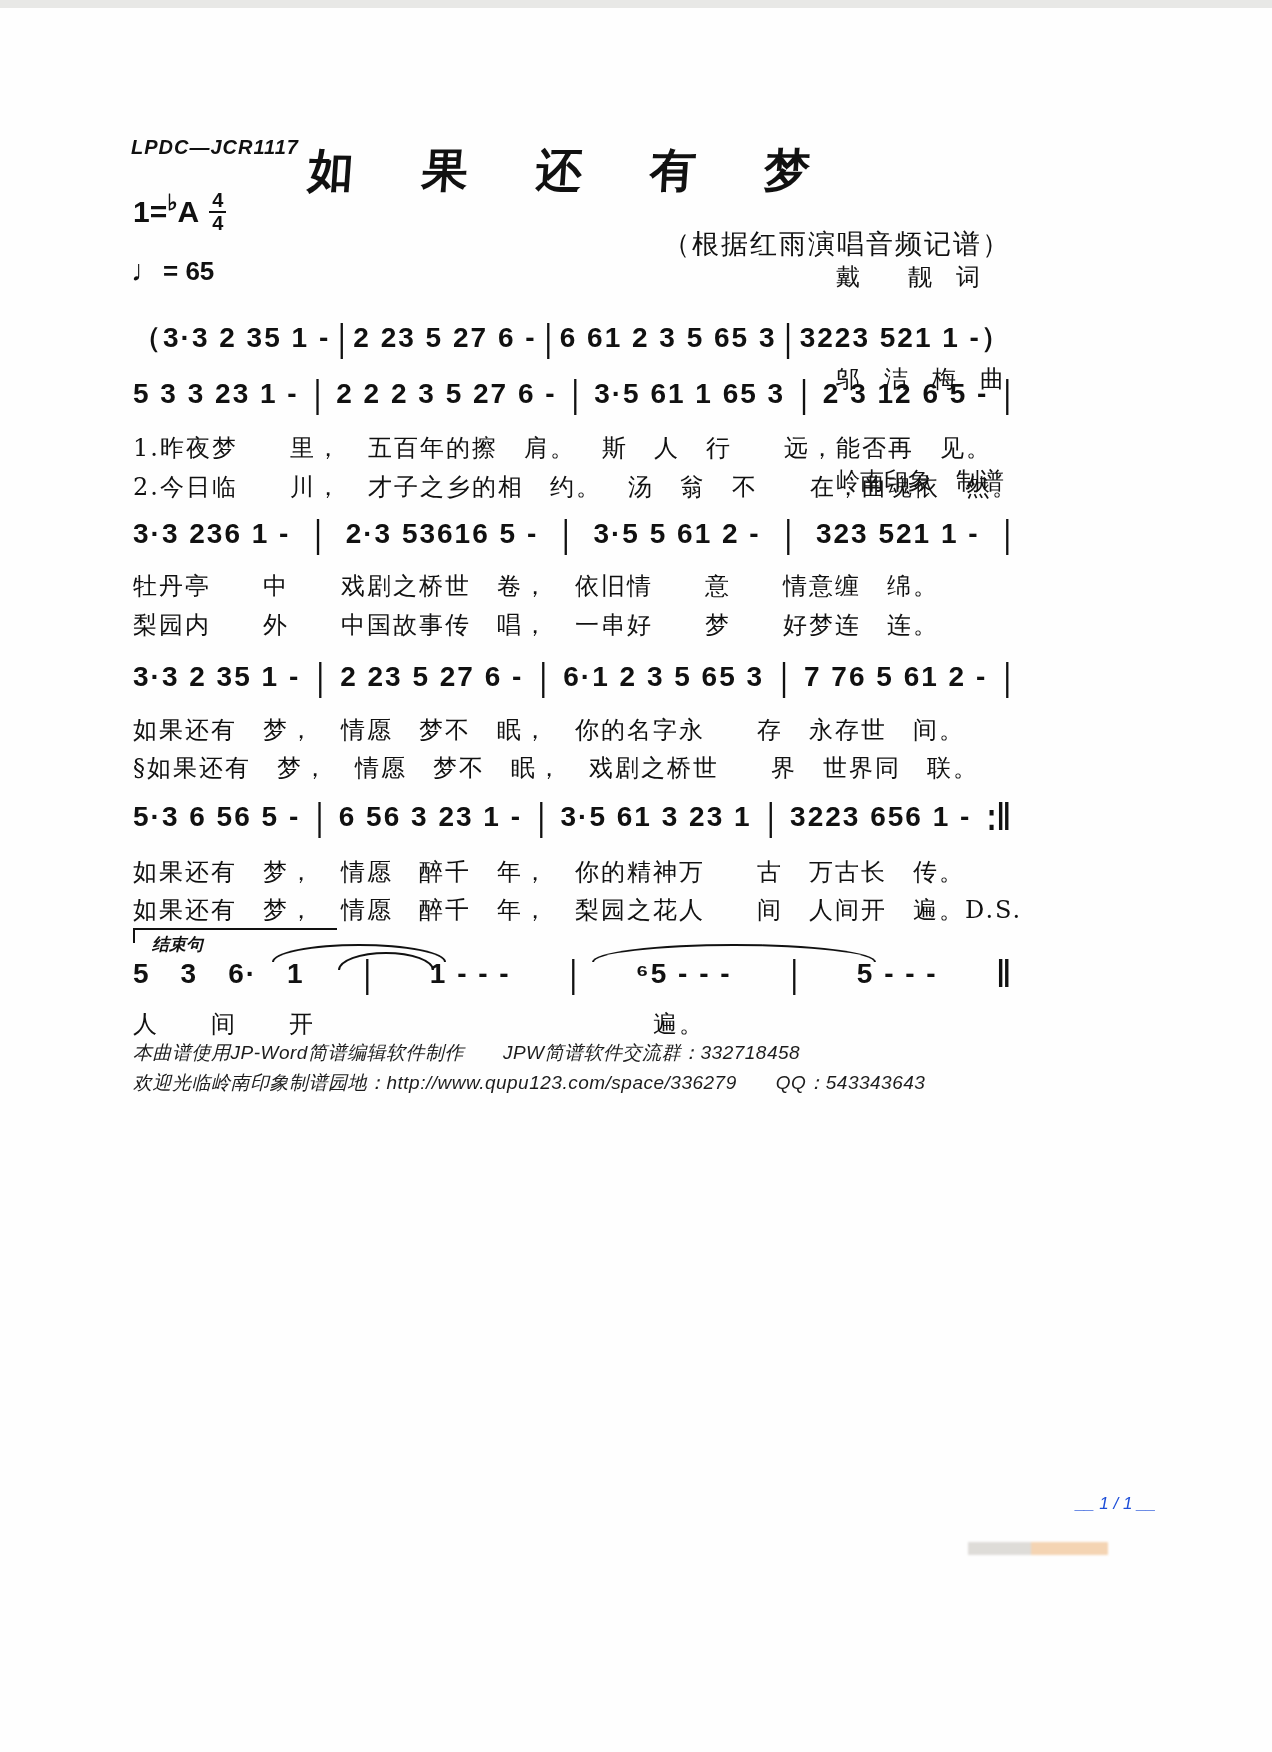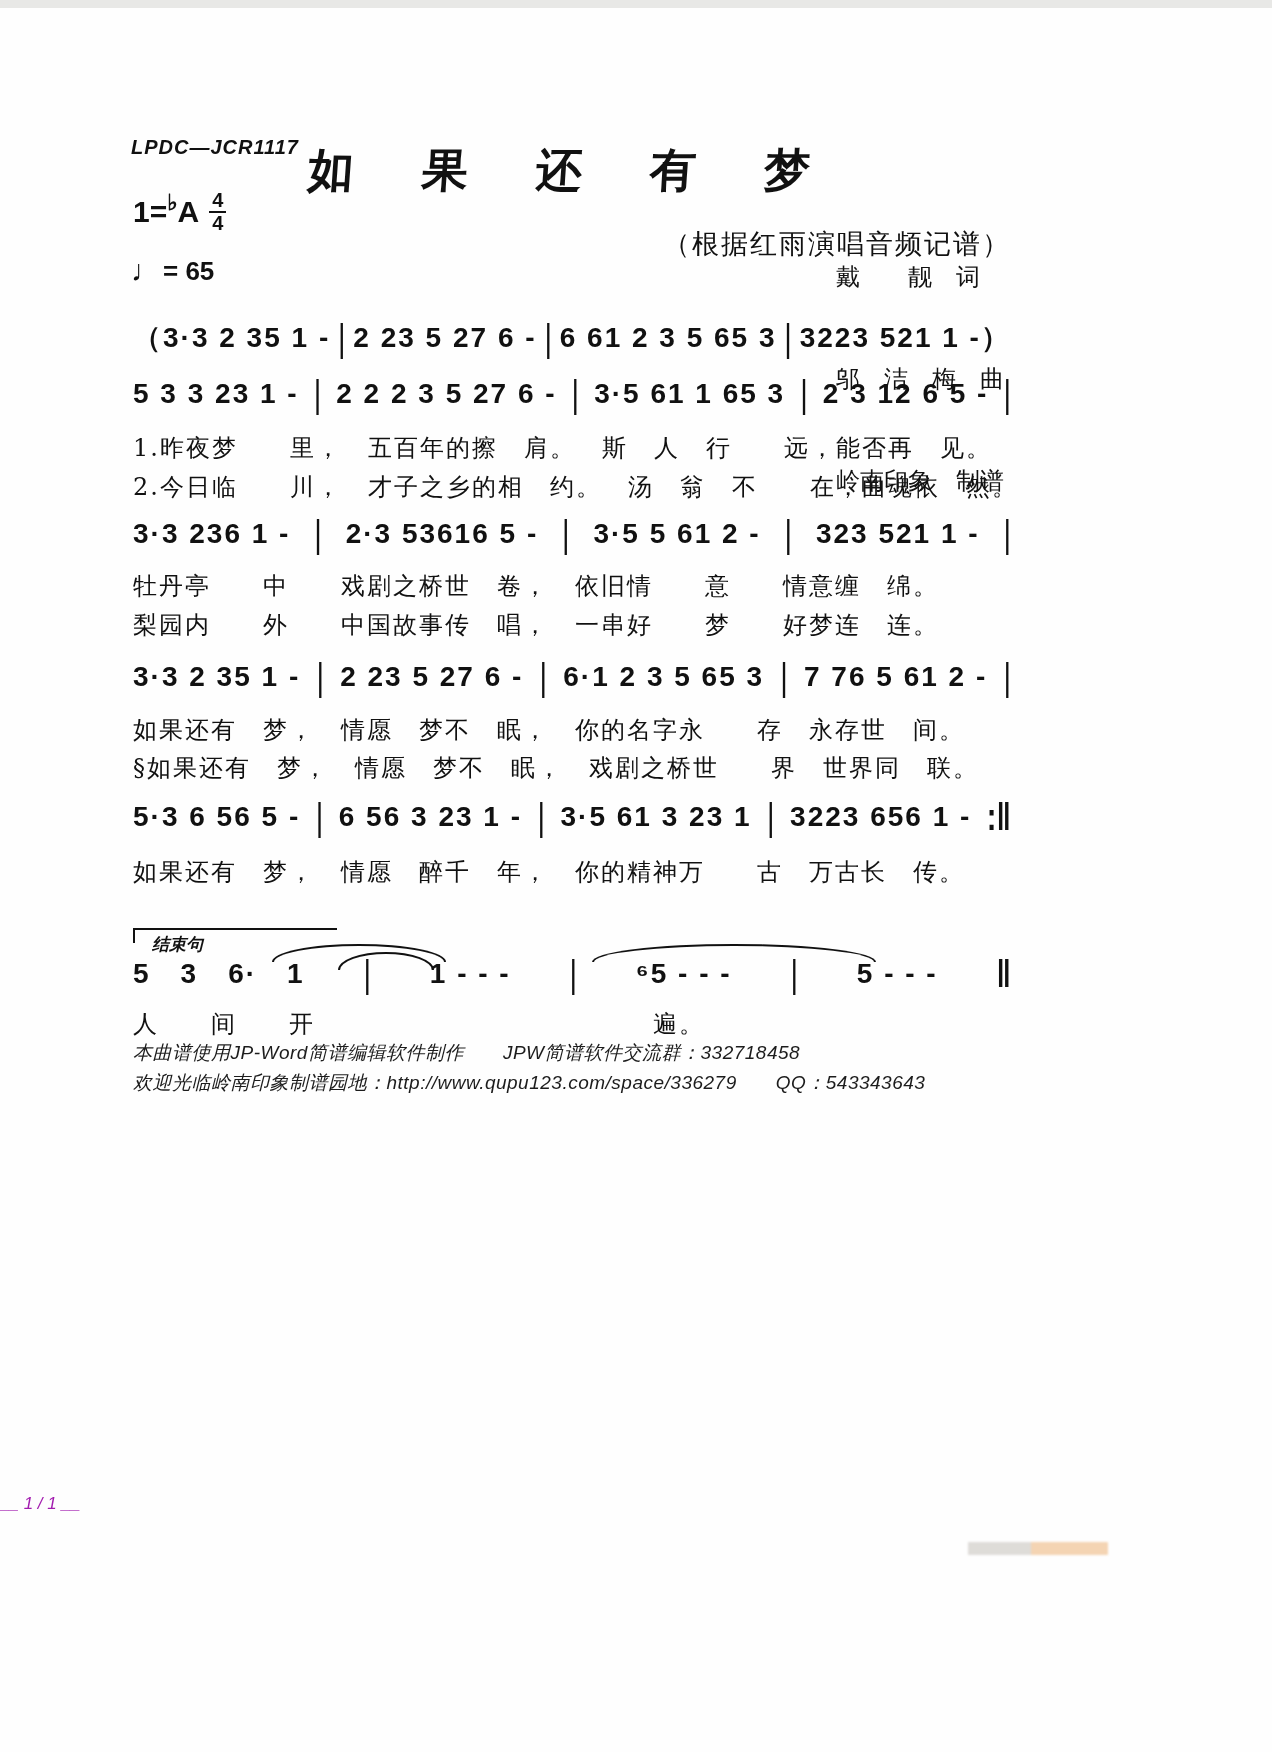--- a/index.html
+++ b/index.html
@@ -38,21 +38,21 @@
   
   .lyr{left:133px;width:900px;font-family:"DejaVu Serif",serif;font-size:24px;
        letter-spacing:2px;white-space:pre;}
   
   .endbracket{left:133px;top:920px;width:202px;height:13px;
               border-top:2px solid #111;border-left:2px solid #111;}
   .endlabel{left:152px;top:925px;font-size:17px;font-family:"DejaVu Serif",serif;font-style:italic;font-weight:bold;}
   .arc{border:2px solid #111;border-bottom:none;border-radius:100% 100% 0 0/200% 200% 0 0;height:16px;}
   
   .foot{left:133px;width:900px;font-size:19px;font-style:italic;letter-spacing:.5px;color:#1c1c1c;}
-  .pagenum{left:0;top:1486px;width:1156px;text-align:left;font-size:17px;font-style:italic;color:#a21caf;}
+  .pagenum{left:0;top:1486px;width:1156px;text-align:right;font-size:17px;font-style:italic;color:#1d4ed8;}
   .watermark{left:968px;top:1534px;width:140px;height:13px;opacity:.45;
              background:linear-gradient(90deg,#b9b3ac 0 45%,#e8a25a 45% 100%);filter:blur(1px);}
 </style>
 </head>
 <body>
 
 <div class="page">
 
   <div class="abs code">LPDC—JCR1117</div>
   <div class="abs title">如 果 还 有 梦</div>
@@ -136,20 +136,21 @@
     <span class="cell bar">|</span>
     <span class="cell">6 56 3 23 1 -</span>
     <span class="cell bar">|</span>
     <span class="cell">3·5 61 3 23 1</span>
     <span class="cell bar">|</span>
     <span class="cell">3223 656 1 -</span>
     <span class="cell bar endbar">:‖</span>
   </div>
 
   <div class="abs lyr" style="top:848px">如果还有　梦，　情愿　醉千　年，　你的精神万　　古　万古长　传。</div>
+  <div class="abs lyr" style="top:886px">如果还有　梦，　情愿　醉千　年，　梨园之花人　　间　人间开　遍。D.S.</div>
 
   <div class="abs endbracket"></div>
   <div class="abs endlabel">结束句</div>
 
   <div class="abs arc" style="left:272px;top:936px;width:170px"></div>
   <div class="abs arc" style="left:338px;top:944px;width:92px"></div>
   <div class="abs arc" style="left:592px;top:936px;width:280px"></div>
 
   <div class="abs srow" style="top:952px">
     <span class="cell">5　3　6·　1</span>

